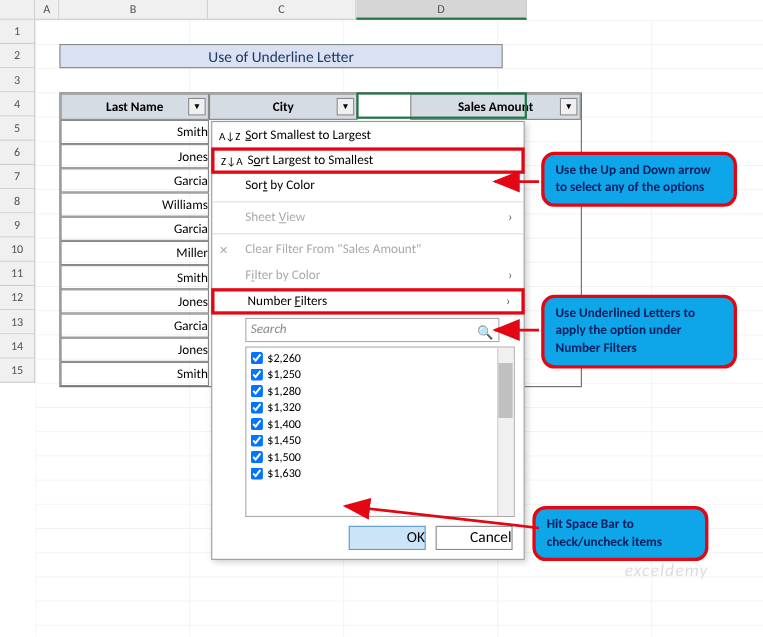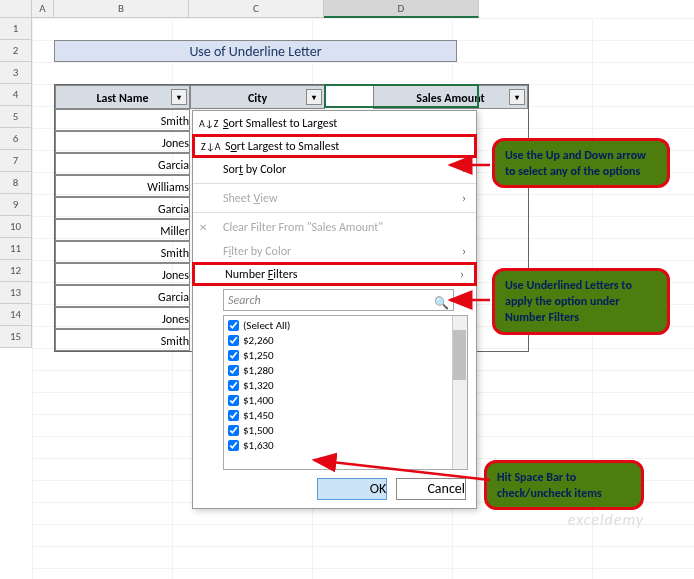--- a/index.html
+++ b/index.html
@@ -49,21 +49,21 @@
 .chk-row input { margin-right: 4px; width: 11px; height: 11px; }
 .scroll-track { position: absolute; right: 0; top: 0; bottom: 0; width: 15px; background: #f0f0f0; border-left: 1px solid #ccc; }
 .scroll-thumb { position: absolute; right: 1px; top: 14px; width: 13px; height: 50px; background: #c0c0c0; }
 
 
 .dd-buttons { text-align: right; padding: 8px 10px; }
 .dd-btn { display: inline-block; width: 70px; height: 22px; border: 1px solid #888; text-align: right; line-height: 20px; margin-left: 6px; font-size: 14px; }
 .dd-btn.ok { background: #cce4f7; border-color: #5b9bd5; }
 
 
-.callout { position: absolute; background: #4d7c0f; border: 3px solid #e30613; border-radius: 12px; padding: 6px 10px; font-weight: bold; font-size: 12px; color: #002060; line-height: 1.35; }
+.callout { position: absolute; background: #0ea5e9; border: 3px solid #e30613; border-radius: 12px; padding: 6px 10px; font-weight: bold; font-size: 12px; color: #002060; line-height: 1.35; }
 .arrow-line { stroke: #e30613; stroke-width: 2.5; fill: none; }
 .arrow-head { fill: #e30613; }
 
 
 .wm { position: absolute; right: 50px; bottom: 50px; font-size: 16px; color: #ddd; font-style: italic; transform: rotate(0deg); letter-spacing: 1px; }
 
 u.acc { text-decoration: underline; }
 </style>
 </head>
 <body>
@@ -183,24 +183,20 @@
       <span class="dd-sub">›</span>
     </div>
     <div class="search-box">
       <span>Search</span>
       <span class="search-ico">🔍</span>
     </div>
     <div class="checklist">
       <div class="check-items">
         <div class="chk-row">
             <input type="checkbox" checked="" style="">
-            <span>(Select All)</span>
-          </div>
-        <div class="chk-row">
-            <input type="checkbox" checked="" style="">
             <span>$2,260</span>
           </div>
         <div class="chk-row">
             <input type="checkbox" checked="" style="">
             <span>$1,250</span>
           </div>
         <div class="chk-row">
             <input type="checkbox" checked="" style="">
             <span>$1,280</span>
           </div>

